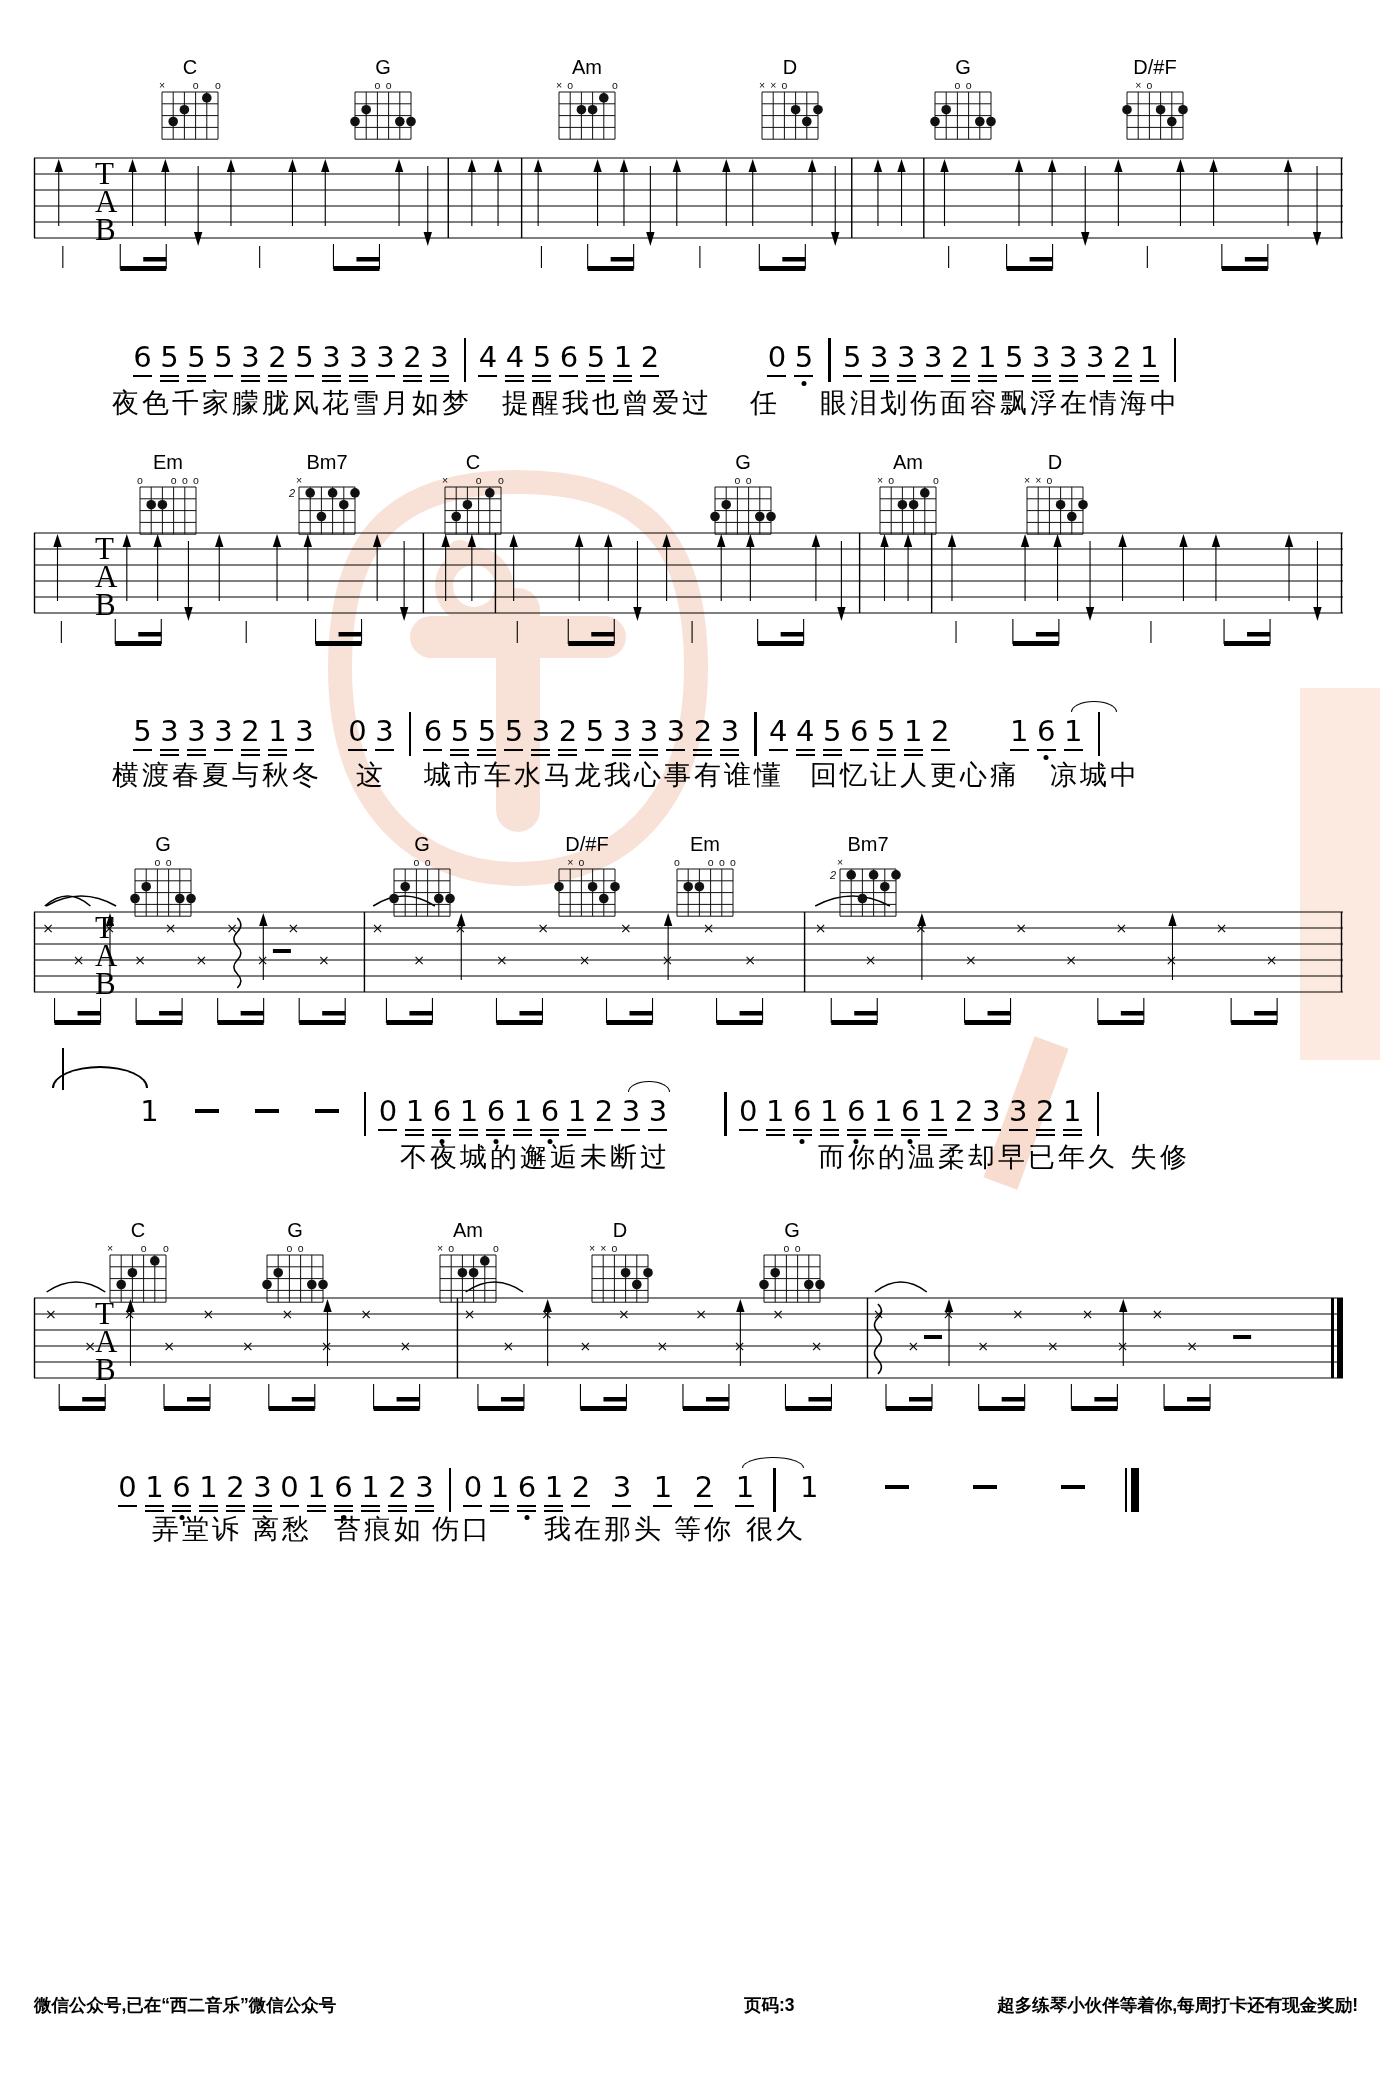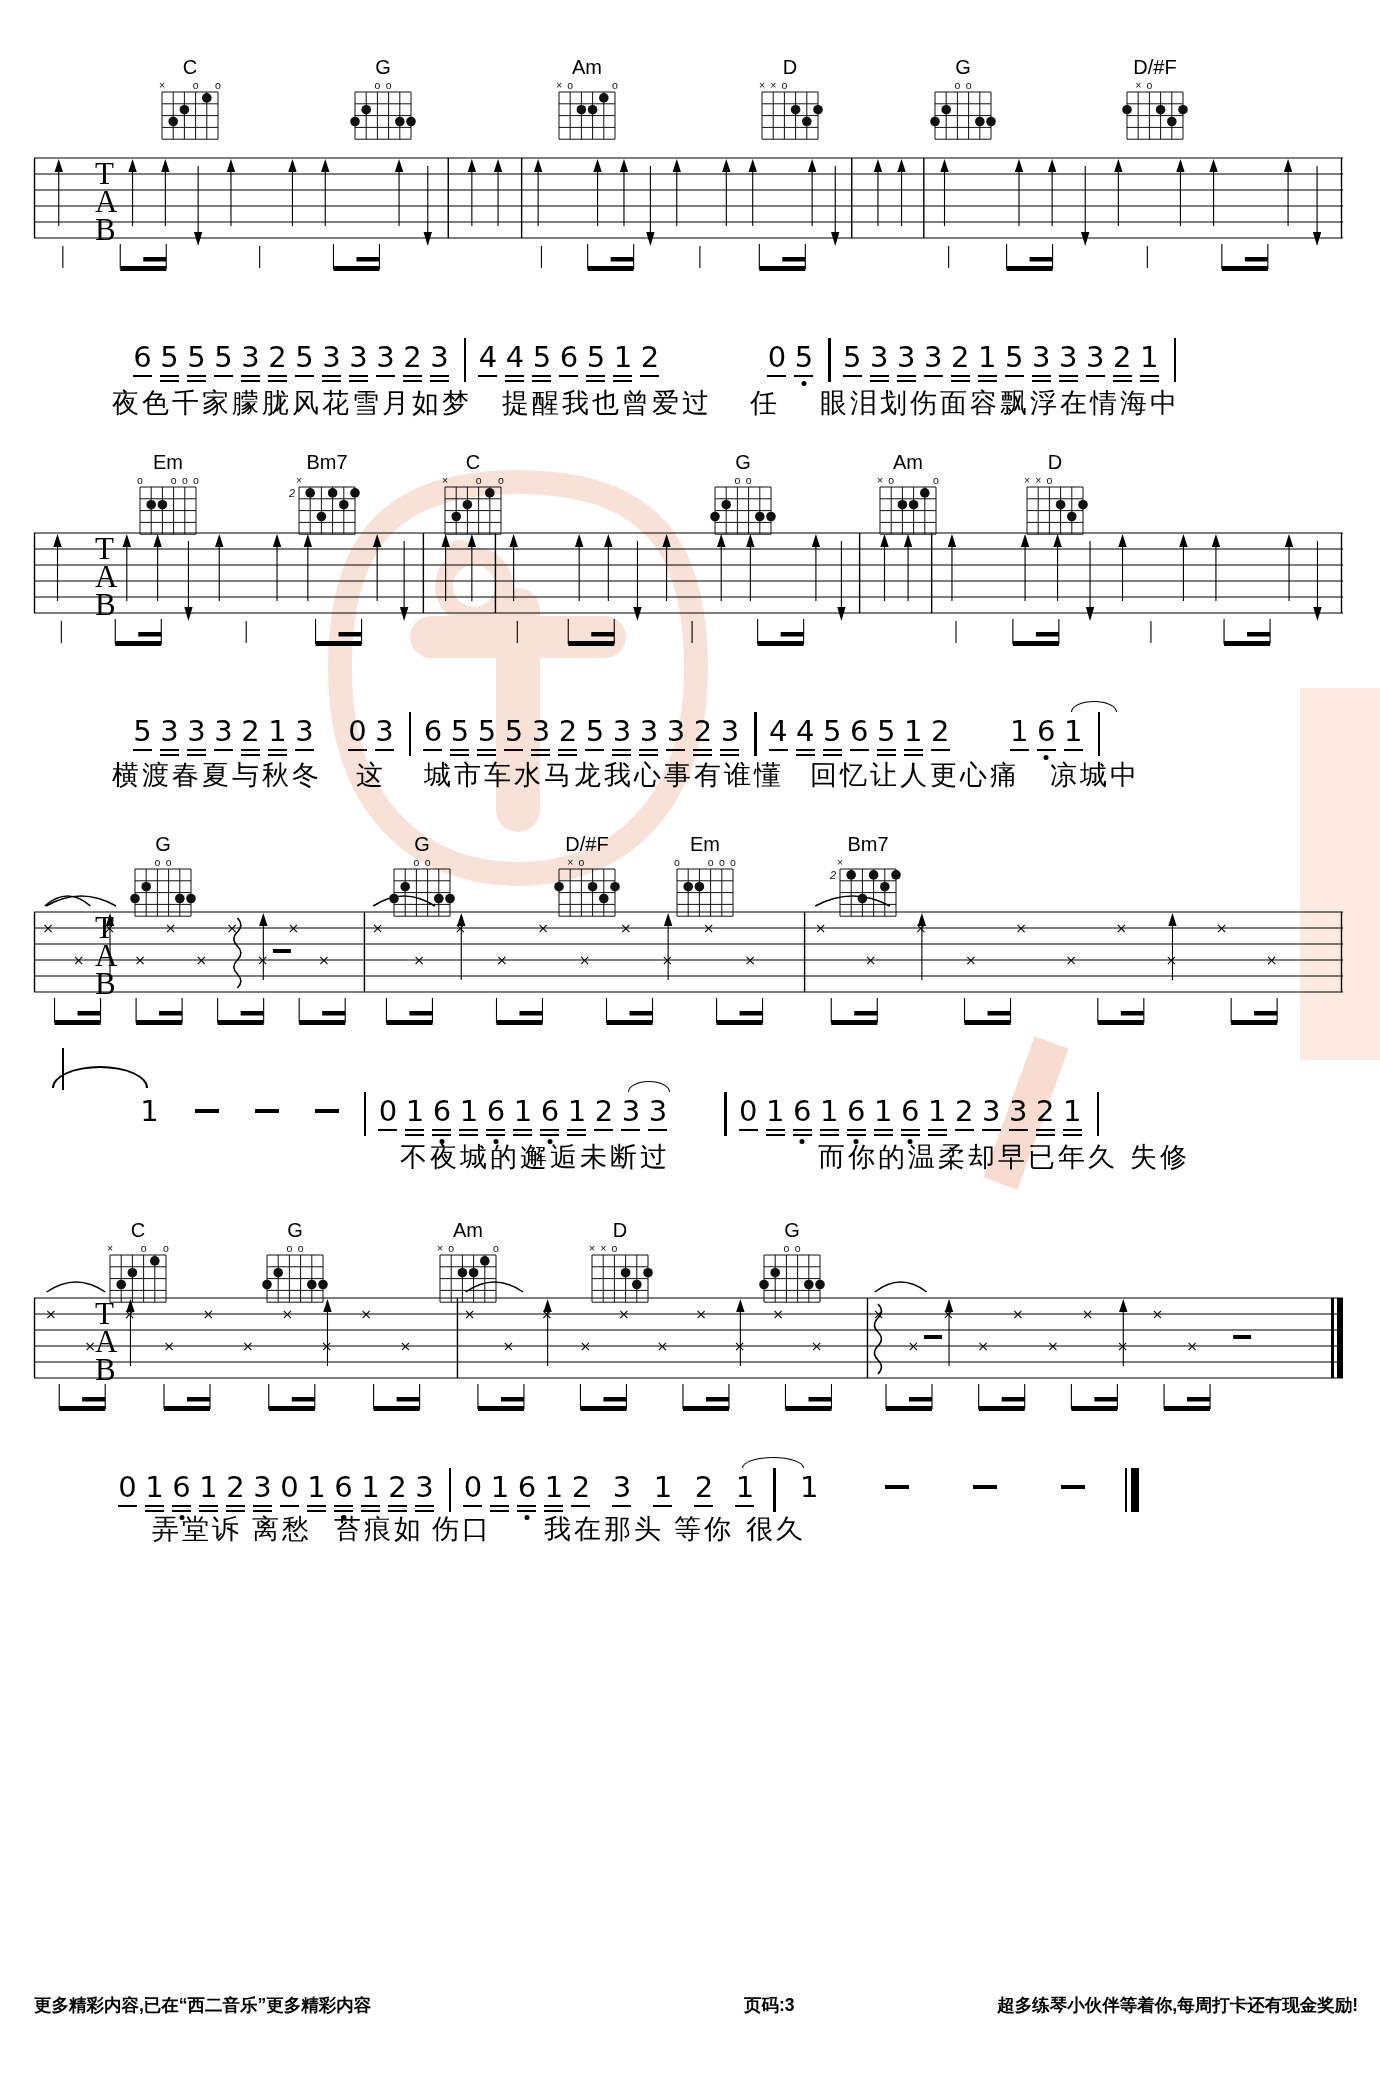--- a/index.html
+++ b/index.html
@@ -943,17 +943,17 @@
         <rect x="890.97" y="79" width="18" height="4"></rect>
         <rect x="1200.13" y="79" width="18" height="4"></rect>
         <rect x="1298" y="42" width="3" height="80"></rect>
         <rect x="1304" y="42" width="6" height="80"></rect>
       </svg>
       <div class="numline" style="left: 118px; top: 1472px;"><span class="nt">0<i class="u" style="bottom: -4px;"></i></span><span class="nt">1<i class="u" style="bottom: -4px;"></i><i class="u" style="bottom: -9px;"></i></span><span class="nt">6<i class="u" style="bottom: -4px;"></i><i class="u" style="bottom: -9px;"></i><i class="ndot" style="bottom: -17px;"></i></span><span class="nt">1<i class="u" style="bottom: -4px;"></i><i class="u" style="bottom: -9px;"></i></span><span class="nt">2<i class="u" style="bottom: -4px;"></i><i class="u" style="bottom: -9px;"></i></span><span class="nt">3<i class="u" style="bottom: -4px;"></i><i class="u" style="bottom: -9px;"></i></span><span class="nt">0<i class="u" style="bottom: -4px;"></i></span><span class="nt">1<i class="u" style="bottom: -4px;"></i><i class="u" style="bottom: -9px;"></i></span><span class="nt">6<i class="u" style="bottom: -4px;"></i><i class="u" style="bottom: -9px;"></i><i class="ndot" style="bottom: -17px;"></i></span><span class="nt">1<i class="u" style="bottom: -4px;"></i><i class="u" style="bottom: -9px;"></i></span><span class="nt">2<i class="u" style="bottom: -4px;"></i><i class="u" style="bottom: -9px;"></i></span><span class="nt">3<i class="u" style="bottom: -4px;"></i><i class="u" style="bottom: -9px;"></i></span><span class="nb"></span><span class="nt">0<i class="u" style="bottom: -4px;"></i></span><span class="nt">1<i class="u" style="bottom: -4px;"></i><i class="u" style="bottom: -9px;"></i></span><span class="nt">6<i class="u" style="bottom: -4px;"></i><i class="u" style="bottom: -9px;"></i><i class="ndot" style="bottom: -17px;"></i></span><span class="nt">1<i class="u" style="bottom: -4px;"></i><i class="u" style="bottom: -9px;"></i></span><span class="nt">2<i class="u" style="bottom: -4px;"></i></span><span class="nsp" style="width: 14px;"></span><span class="nt">3<i class="u" style="bottom: -4px;"></i></span><span class="nsp" style="width: 14px;"></span><span class="nt">1<i class="u" style="bottom: -4px;"></i></span><span class="nsp" style="width: 14px;"></span><span class="nt">2<i class="u" style="bottom: -4px;"></i></span><span class="nsp" style="width: 14px;"></span><span class="nt">1<i class="u" style="bottom: -4px;"></i><i class="narc" style="width: 62px;"></i></span><span class="nsp" style="width: 4px;"></span><span class="nb"></span><span class="nsp" style="width: 12px;"></span><span class="nt">1</span><span class="nsp" style="width: 26px;"></span><span class="nd" style="margin-left: 32px; margin-right: 32px;"></span><span class="nd" style="margin-left: 32px; margin-right: 32px;"></span><span class="nd" style="margin-left: 32px; margin-right: 32px;"></span><span class="ebt"></span><span class="ebk"></span></div>
       <div class="lyline" style="left: 152px; top: 1514px;"><span class="ly">弄</span><span class="ly">堂</span><span class="ly">诉</span><span class="lgap" style="width: 10px;"></span><span class="ly">离</span><span class="ly">愁</span><span class="lgap" style="width: 22px;"></span><span class="ly">苔</span><span class="ly">痕</span><span class="ly">如</span><span class="lgap" style="width: 8px;"></span><span class="ly">伤</span><span class="ly">口</span><span class="lgap" style="width: 52px;"></span><span class="ly">我</span><span class="ly">在</span><span class="ly">那</span><span class="ly">头</span><span class="lgap" style="width: 10px;"></span><span class="ly">等</span><span class="ly">你</span><span class="lgap" style="width: 12px;"></span><span class="ly">很</span><span class="ly">久</span></div>
     </div>
 
   <div class="footer">
-    <span class="fl">更多精彩内容,已在“西二音乐”更多精彩内容</span>
+    <span class="fl">微信公众号,已在“西二音乐”微信公众号</span>
     <span class="fc">页码:3</span>
     <span class="fr">超多练琴小伙伴等着你,每周打卡还有现金奖励!</span>
   </div>
 </div>
 
 </body></html>

